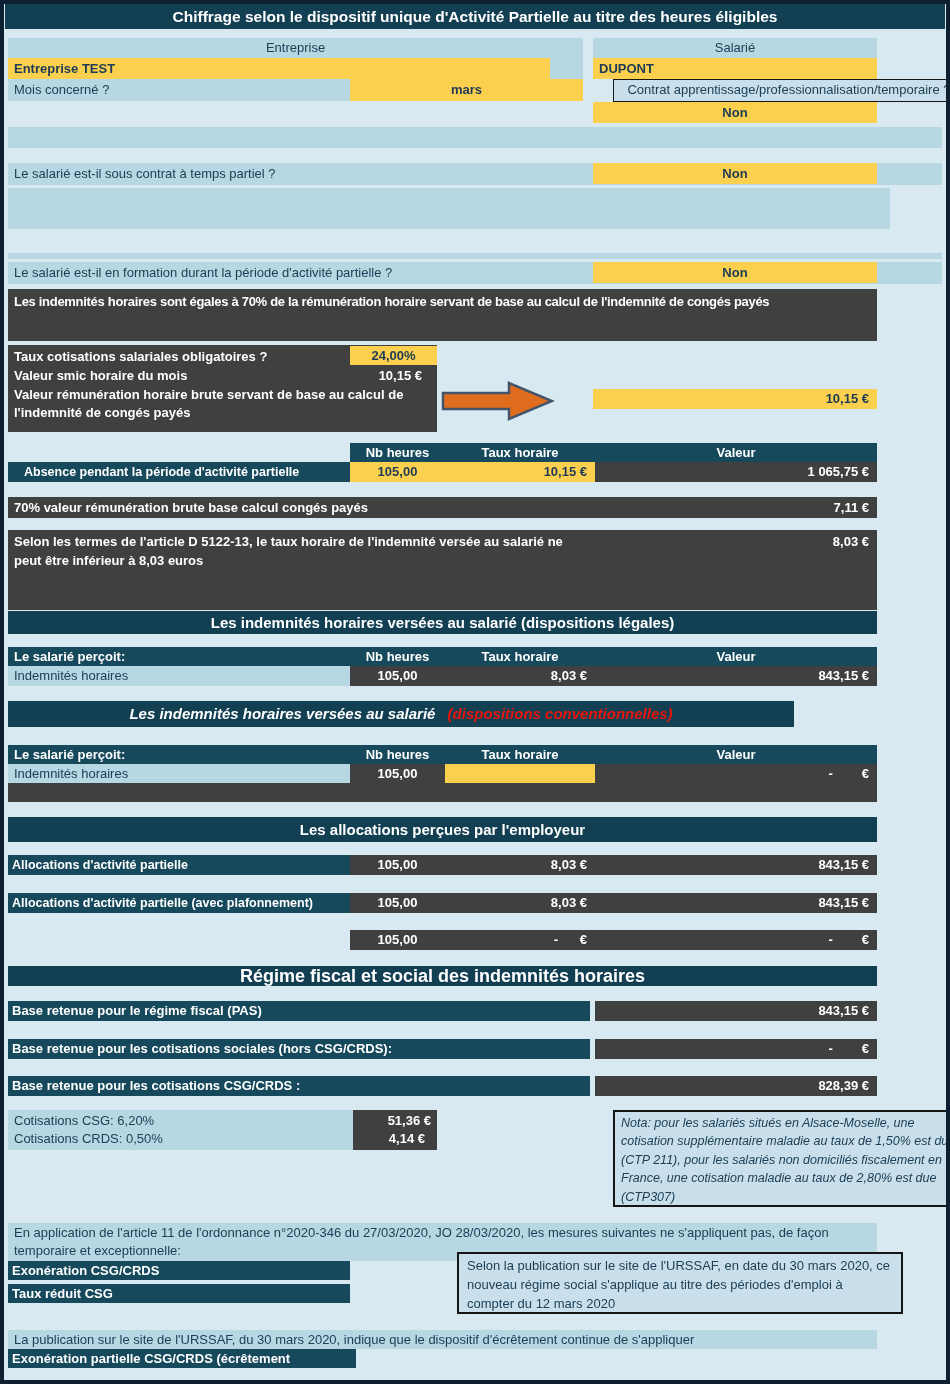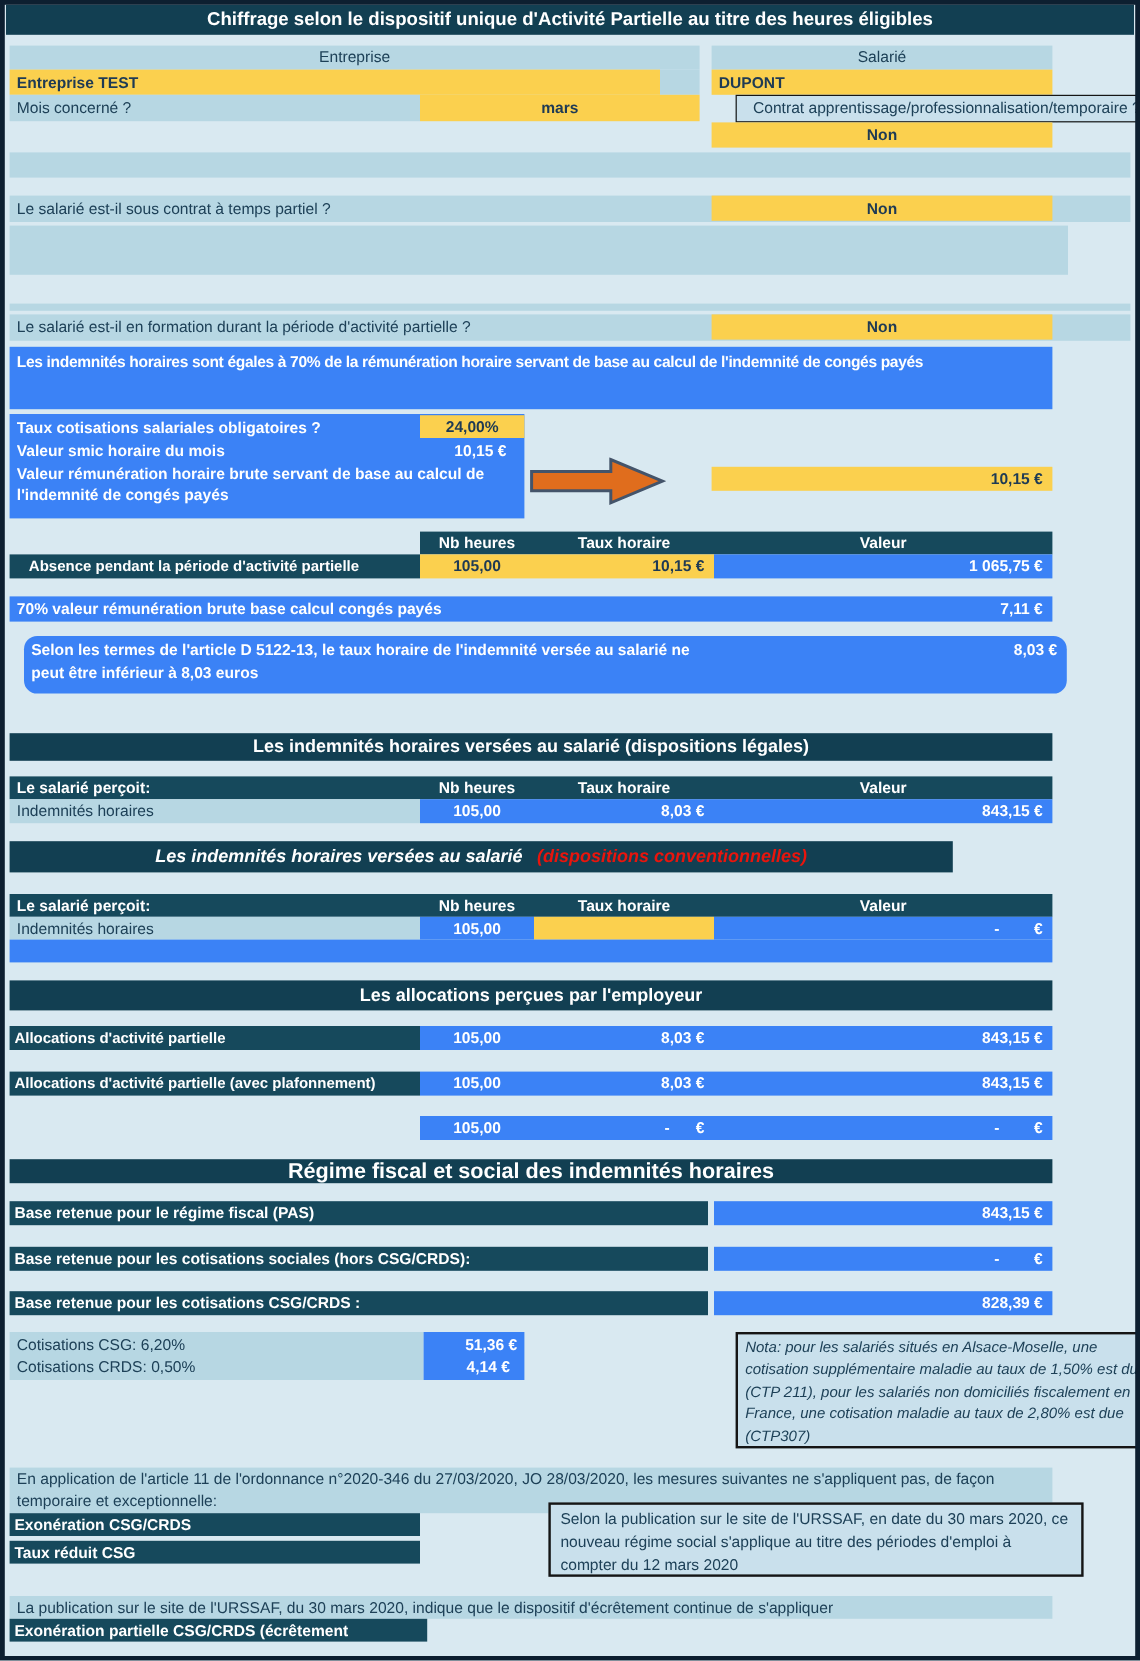--- a/index.html
+++ b/index.html
@@ -3,21 +3,21 @@
 <meta charset="utf-8">
 <style>
   html,body{margin:0;padding:0;background:#e8eef2;}
   #page{position:relative;width:950px;height:1384px;background:#d9e9f1;
         font-family:"Liberation Sans","DejaVu Sans",sans-serif;font-size:13px;color:#1d4057;
         overflow:hidden;}
   #frame{position:absolute;inset:0;border:4px solid #0d1f30;pointer-events:none;z-index:50;}
   .abs{position:absolute;box-sizing:border-box;}
   .teal{background:#16495c;color:#ffffff;font-weight:bold;}
   .tealbar{background:#123f52;color:#ffffff;font-weight:bold;}
-  .cy{background:#3b82f6;color:#ffffff;font-weight:bold;}
+  .cy{background:#404040;color:#ffffff;font-weight:bold;}
   .yl{background:#fbd04e;color:#1e3a54;font-weight:bold;}
   .lb{background:#b7d7e3;color:#1d4057;}
   .lb2{background:#c9e0ec;color:#1d4057;}
   .c{text-align:center;}
   .r{text-align:right;padding-right:8px;}
   .l{padding-left:6px;}
   .pre{white-space:pre;}
   .nowrap{white-space:nowrap;overflow:hidden;}
   .it{font-style:italic;}
   .bx{border:2px solid #151515;margin-left:20px;}
@@ -79,21 +79,21 @@
   <div class="abs teal nowrap" style="left:8px;top:462px;width:342px;height:20px;line-height:20px;padding-left:16px;font-size:12.5px;">Absence pendant la période d'activité partielle</div>
   <div class="abs yl c" style="left:350px;top:462px;width:95px;height:20px;line-height:20px;">105,00</div>
   <div class="abs yl r" style="left:445px;top:462px;width:150px;height:20px;line-height:20px;">10,15 €</div>
   <div class="abs cy r" style="left:595px;top:462px;width:282px;height:20px;line-height:20px;">1 065,75 €</div>
 
   <div class="abs cy" style="left:8px;top:497px;width:869px;height:21px;">
     <span class="abs nowrap" style="left:6px;top:0;height:21px;line-height:21px;">70% valeur rémunération brute base calcul congés payés</span>
     <span class="abs r" style="right:0;top:0;width:120px;height:21px;line-height:21px;">7,11 €</span>
   </div>
 
-  <div class="abs cy" style="left:20px;top:530px;width:869px;height:48px;border-radius:11px;">
+  <div class="abs cy" style="left:8px;top:530px;width:869px;height:80px;">
     <span class="abs nowrap" style="left:6px;top:3px;height:18px;line-height:18px;">Selon les termes de l'article D 5122-13, le taux horaire de l'indemnité versée au salarié ne</span>
     <span class="abs nowrap" style="left:6px;top:22px;height:18px;line-height:18px;">peut être inférieur à 8,03 euros</span>
     <span class="abs r" style="right:0;top:3px;width:120px;height:18px;line-height:18px;">8,03 €</span>
   </div>
 
   <div class="abs tealbar c sec nowrap" style="left:8px;top:611px;width:869px;height:23px;line-height:23px;">Les indemnités horaires versées au salarié (dispositions légales)</div>
 
   <div class="abs teal" style="left:8px;top:647px;width:869px;height:19px;"></div>
   <div class="abs nowrap" style="left:14px;top:647px;width:300px;height:19px;line-height:19px;color:#fff;font-weight:bold;">Le salarié perçoit:</div>
   <div class="abs c" style="left:350px;top:647px;width:95px;height:19px;line-height:19px;color:#fff;font-weight:bold;">Nb heures</div>

